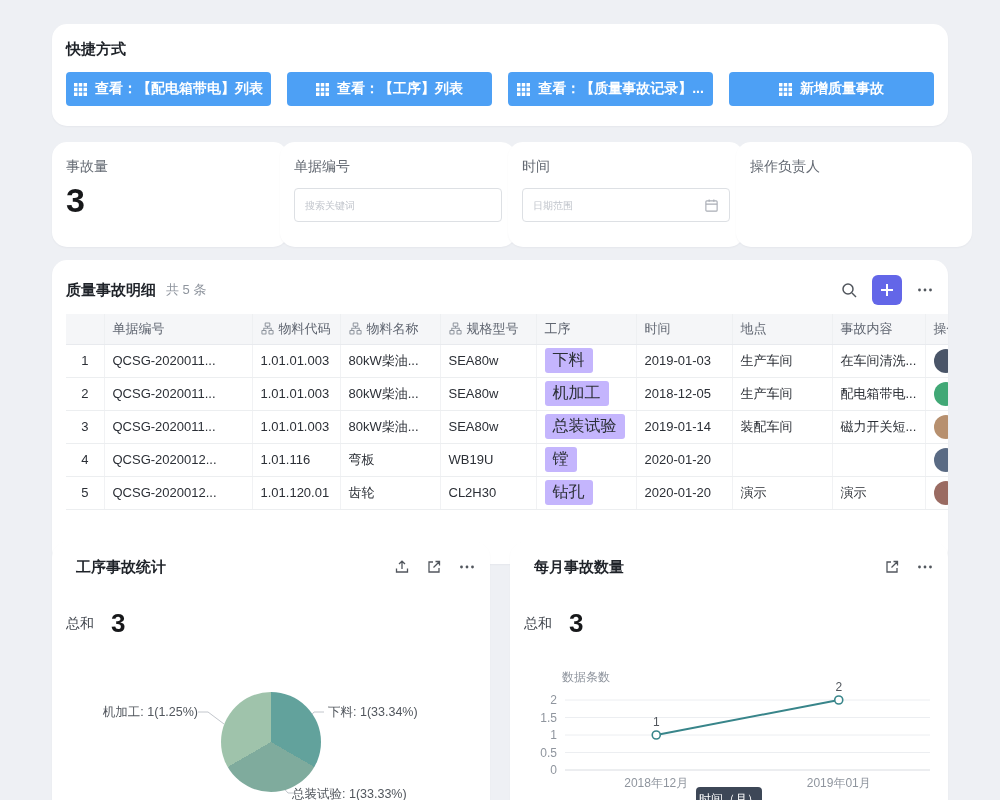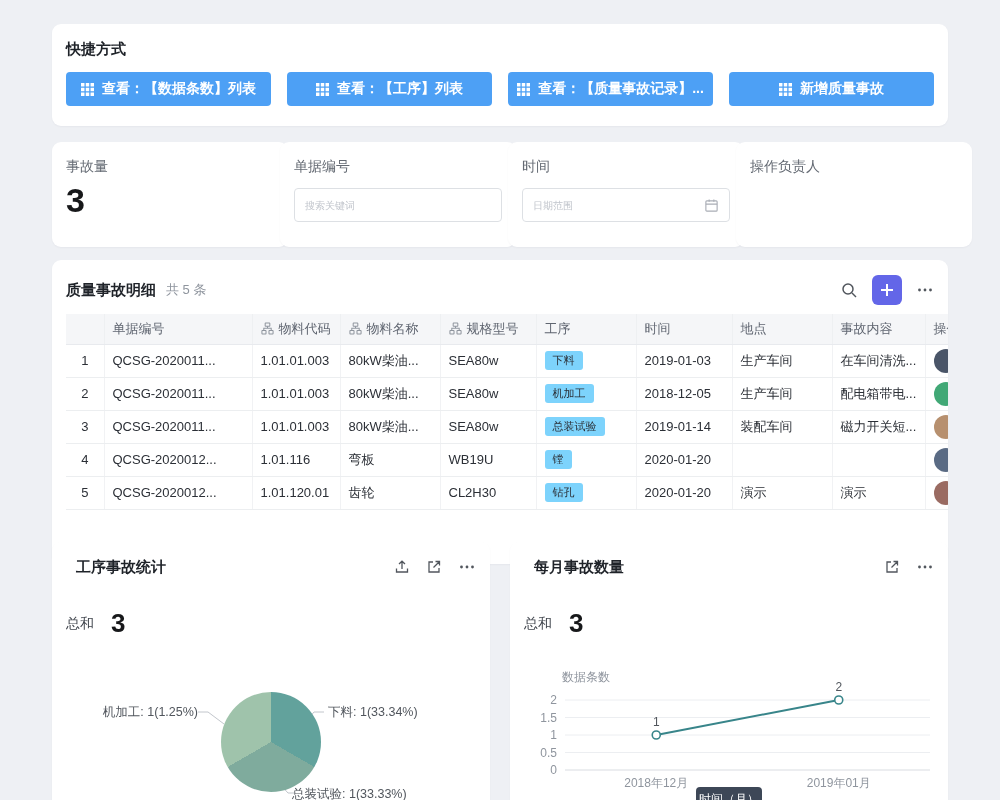--- a/index.html
+++ b/index.html
@@ -1,19 +1,19 @@
 <!DOCTYPE html>
 <html><head>
 <meta charset="utf-8">
 <style>
   * { margin:0; padding:0; box-sizing:border-box; }
   html,body { width:1000px; height:800px; }
   body { font-family:"Liberation Sans","DejaVu Sans",sans-serif; }
   .page { position:relative; width:1000px; height:800px; background:#eef0f4; overflow:hidden; }
-  .card { position:absolute; background:#ffffff; border-radius:9px; box-shadow:0 1px 2px rgba(31,35,41,.04); overflow:hidden; }
+  .card { position:absolute; background:#ffffff; border-radius:15px; box-shadow:0 1px 2px rgba(31,35,41,.04); overflow:hidden; }
 
   
   .card-title { font-size:15px; font-weight:700; color:#1f2329; }
   #shortcuts { left:52px; top:24px; width:896px; height:102px; padding:16px 14px; }
   .btn-row { display:flex; gap:16px; margin-top:13px; }
   .sc-btn { flex:1; height:34px; border:none; border-radius:4px; background:#4da0f5; color:#fff;
             font-size:14px; font-weight:700; display:flex; align-items:center; justify-content:center;
             gap:8px; cursor:pointer; font-family:inherit; white-space:nowrap; overflow:hidden; }
   .sc-btn .ic { display:inline-flex; color:#fff; }
 
@@ -39,21 +39,21 @@
   .tbl-wrap { margin:8px 0 0 14px; width:882px; overflow:hidden; }
   table.grid { border-collapse:collapse; table-layout:fixed; width:939px; }
   .grid th { height:30px; background:#f5f6f8; font-weight:400; color:#5f6570; font-size:13px;
              text-align:left; padding:0 8px; border-bottom:1px solid #e8eaee; border-right:1px solid #eef0f2;
              white-space:nowrap; overflow:hidden; }
   .grid th .th-inner { display:flex; align-items:center; gap:5px; }
   .grid td { height:33px; font-size:13px; color:#2b2f36; padding:0 8px; border-bottom:1px solid #eceef0;
              border-right:1px solid #f1f2f4; white-space:nowrap; overflow:hidden; }
   .idx { color:#8f959e; text-align:center !important; }
   .th-ic { display:inline-flex; color:#8f959e; flex:none; }
-  .tag { display:inline-block; background:#7dd3fc; border-radius:3px; padding:2px 8px; font-size:11px; color:#2b2f36;font-family:Liberation Serif, serif; }
+  .tag { display:inline-block; background:#c4b5fd; border-radius:3px; padding:2px 8px; font-size:16px; color:#2b2f36;font-family:Liberation Serif, serif; }
   .avatar { width:24px; height:24px; border-radius:50%; display:inline-block; vertical-align:middle; background:#99a; }
 
   
   #pie-card { left:52px; top:542px; width:438px; height:280px; }
   #line-card { left:510px; top:542px; width:438px; height:280px; }
   .chart-head { padding:16px 24px 0; }
   .chart-tools { position:absolute; right:14px; top:16px; display:flex; align-items:center; gap:16px; color:#6b7178; }
   .total-row { position:absolute; left:14px; top:66px; display:flex; align-items:center; gap:17px; }
   .total-label { font-size:14px; color:#41464e; }
   .total-num { font-size:26px; font-weight:700; color:#17181a; }
@@ -75,21 +75,21 @@
 
   <section class="card" id="shortcuts">
     <div class="card-title">快捷方式</div>
     <div class="btn-row">
       <button class="sc-btn" style="background-color: rgb(77, 160, 245);">
         <span class="ic">
             <svg width="13" height="13" viewBox="0 0 12 12">
               <path fill="currentColor" d="M0 0h3.2v3.2H0zM4.4 0h3.2v3.2H4.4zM8.8 0H12v3.2H8.8zM0 4.4h3.2v3.2H0zM4.4 4.4h3.2v3.2H4.4zM8.8 4.4H12v3.2H8.8zM0 8.8h3.2V12H0zM4.4 8.8h3.2V12H4.4zM8.8 8.8H12V12H8.8z"></path>
             </svg>
           </span>
-        <span>查看：【数据条数】列表</span>
+        <span>查看：【配电箱带电】列表</span>
       </button>
       <button class="sc-btn" style="background-color: rgb(77, 160, 245);">
         <span class="ic">
             <svg width="13" height="13" viewBox="0 0 12 12">
               <path fill="currentColor" d="M0 0h3.2v3.2H0zM4.4 0h3.2v3.2H4.4zM8.8 0H12v3.2H8.8zM0 4.4h3.2v3.2H0zM4.4 4.4h3.2v3.2H4.4zM8.8 4.4H12v3.2H8.8zM0 8.8h3.2V12H0zM4.4 8.8h3.2V12H4.4zM8.8 8.8H12V12H8.8z"></path>
             </svg>
           </span>
         <span>查看：【工序】列表</span>
       </button>
       <button class="sc-btn" style="background-color: rgb(77, 160, 245);">

